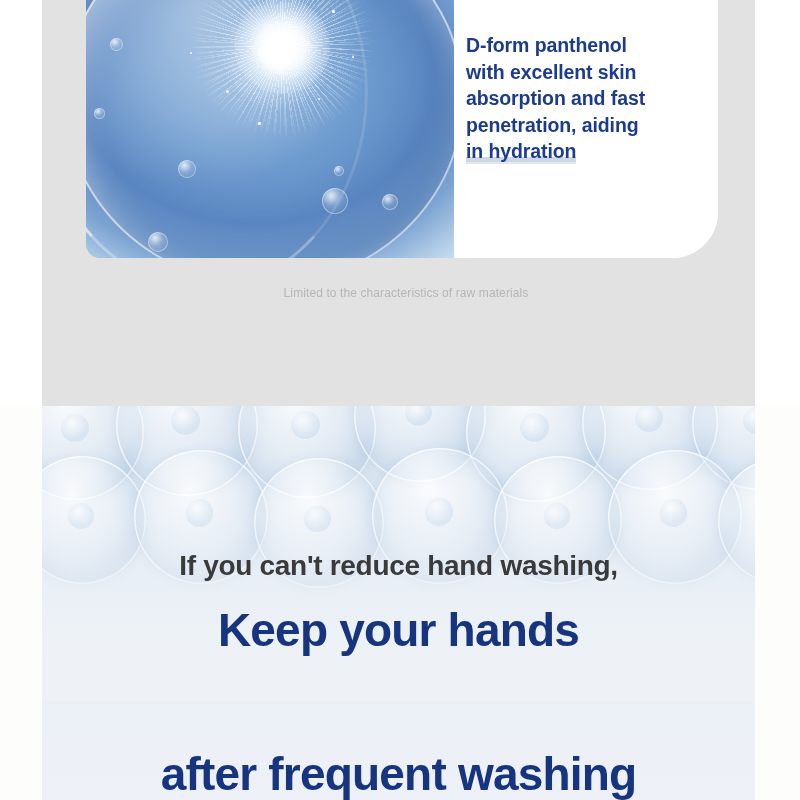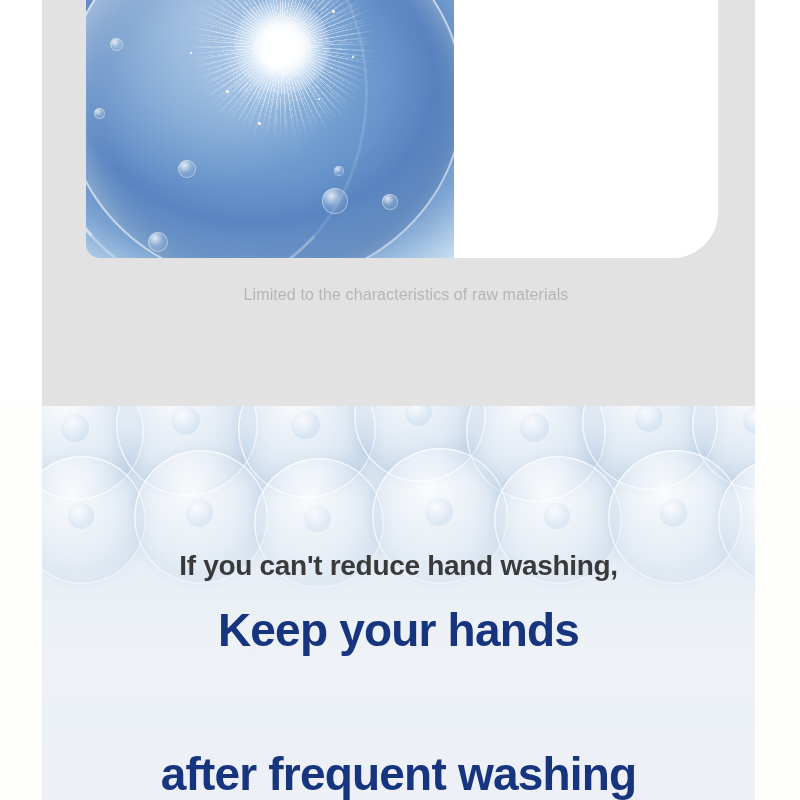--- a/index.html
+++ b/index.html
@@ -107,21 +107,21 @@
     letter-spacing:-.1px;
   }
   .hl-underline {
     background:linear-gradient(to top, rgba(176,190,212,.62) 0%, rgba(176,190,212,.62) 22%, rgba(176,190,212,0) 22%);
     box-shadow:0 2px 0 rgba(176,190,212,.35);
   }
 
   .caption {
     position:absolute; left:42px; top:286px; width:728px;
     text-align:center;
-    color:#b6b6b6; font-size:16px; letter-spacing:.1px;
+    color:#b6b6b6; font-size:12px; letter-spacing:.1px;
   }
 
   
   .bottom-section {
     position:absolute; left:0; top:406px; width:800px; height:394px;
     background:#fdfdfb;
   }
   .bubble-photo {
     position:absolute; left:42px; top:0; width:713px; height:512px;
     overflow:hidden;
@@ -200,20 +200,29 @@
       <div class="card-text">
         <div class="swoosh-wrap">
           <svg width="280" height="120" viewBox="0 0 280 120" aria-hidden="true">
             <path d="M6 64 C40 28 110 8 186 14 C228 18 256 26 272 34" fill="none" stroke="#a9cfec" stroke-width="7" stroke-linecap="round"></path>
             <path d="M22 72 C56 44 118 26 184 30 C222 33 250 40 268 47" fill="none" stroke="#cfe5f6" stroke-width="6" stroke-linecap="round"></path>
             <path d="M40 54 C74 26 130 12 190 16" fill="none" stroke="#bedcf2" stroke-width="5" stroke-linecap="round"></path>
             <rect x="148" y="0" width="9" height="14" fill="#1b3c8c"></rect>
           </svg>
         </div>
 
+        <div class="feature-copy">
+          <div>D-form panthenol</div>
+          <div>with excellent skin</div>
+          <div>absorption and fast</div>
+          <div>penetration, aiding</div>
+          <div>
+            <span class="hl-underline">in hydration</span>
+          </div>
+        </div>
       </div>
     </div>
 
     <div class="caption">Limited to the characteristics of raw materials</div>
   </div>
 
   <div class="bottom-section">
     <div class="bubble-photo">
 
       <div class="bubble-field">

